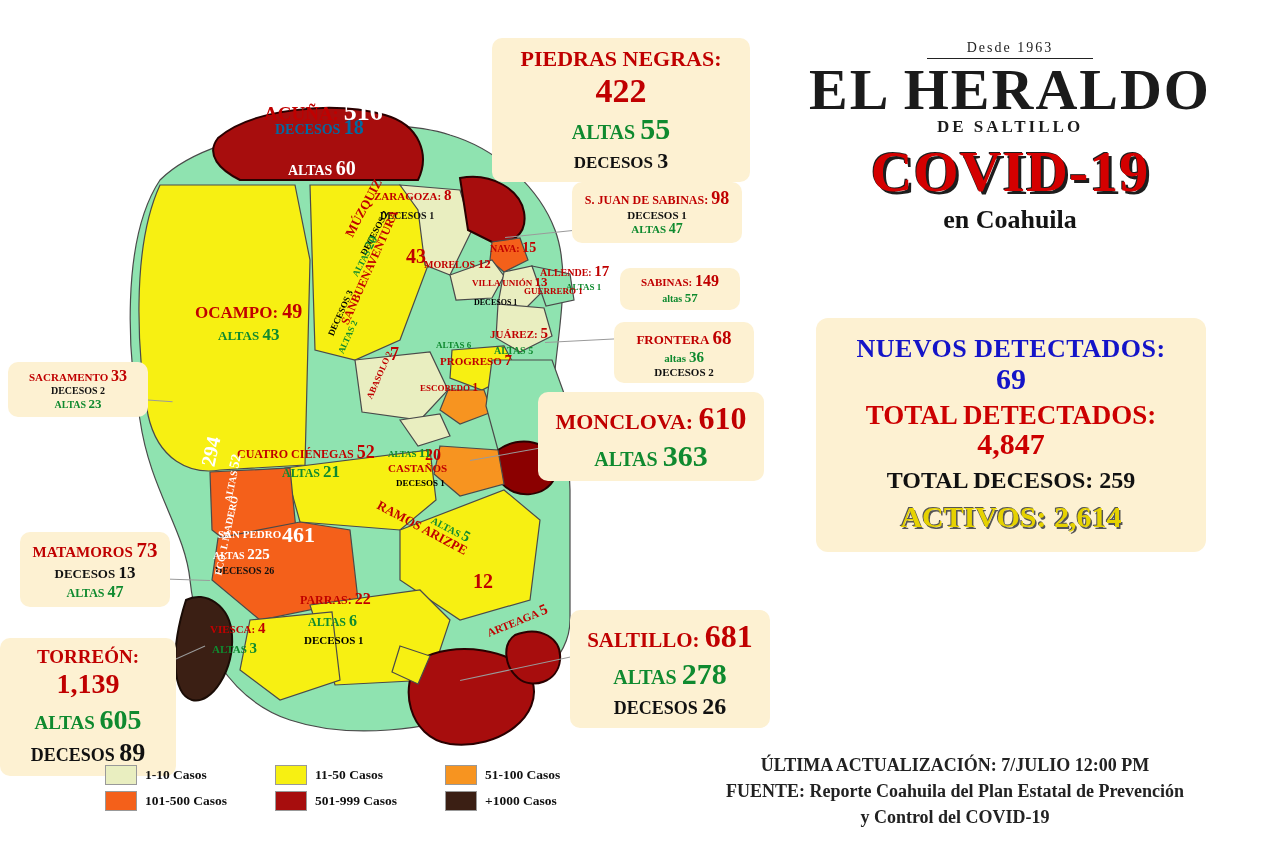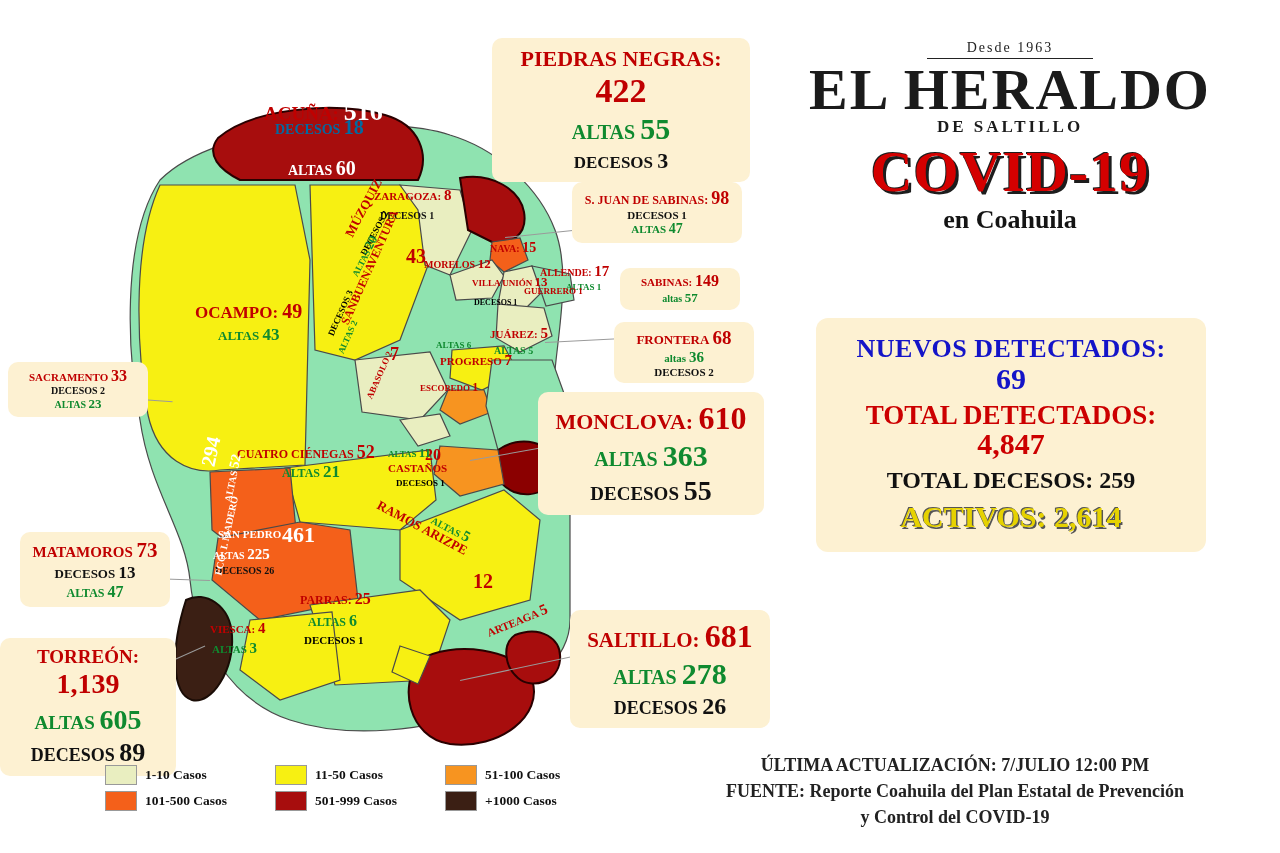--- a/index.html
+++ b/index.html
@@ -282,21 +282,21 @@
     <span class="green" style="font-size:15px;">5</span>
   </div>
 
   <div class="mlabel" style="left:385px;top:552px;font-size:11px;transform:rotate(-22deg);">
     <span class="red">ARTEAGA</span>
     <span class="red" style="font-size:15px;">5</span>
   </div>
 
   <div class="mlabel" style="left:200px;top:530px;font-size:12px;">
     <span class="red">PARRAS:</span>
-    <span class="red" style="font-size:16px;">25</span>
+    <span class="red" style="font-size:16px;">22</span>
   </div>
   <div class="mlabel" style="left:208px;top:552px;font-size:12px;">
     <span class="green">ALTAS</span>
     <span class="green" style="font-size:16px;">6</span>
   </div>
   <div class="mlabel" style="left:204px;top:574px;font-size:11px;">
     <span>DECESOS</span>
     <span>1</span>
   </div>
 
@@ -402,24 +402,20 @@
 </div>
 
 <div class="callout" style="left:538px;top:392px;width:226px;">
   <div style="font-size:22px;">
     <span class="red bold">MONCLOVA:</span>
     <span class="red bold" style="font-size:32px;">610</span>
   </div>
   <div style="font-size:20px;margin-top:2px;">
     <span class="green bold">ALTAS</span>
     <span class="green bold" style="font-size:30px;">363</span>
-  </div>
-  <div style="font-size:19px;margin-top:2px;">
-    <span class="black bold">DECESOS</span>
-    <span class="black bold" style="font-size:28px;">55</span>
   </div>
 </div>
 
 <div class="callout" style="left:570px;top:610px;width:200px;">
   <div style="font-size:21px;">
     <span class="red bold">SALTILLO:</span>
     <span class="red bold" style="font-size:32px;">681</span>
   </div>
   <div style="font-size:20px;margin-top:2px;">
     <span class="green bold">ALTAS</span>

